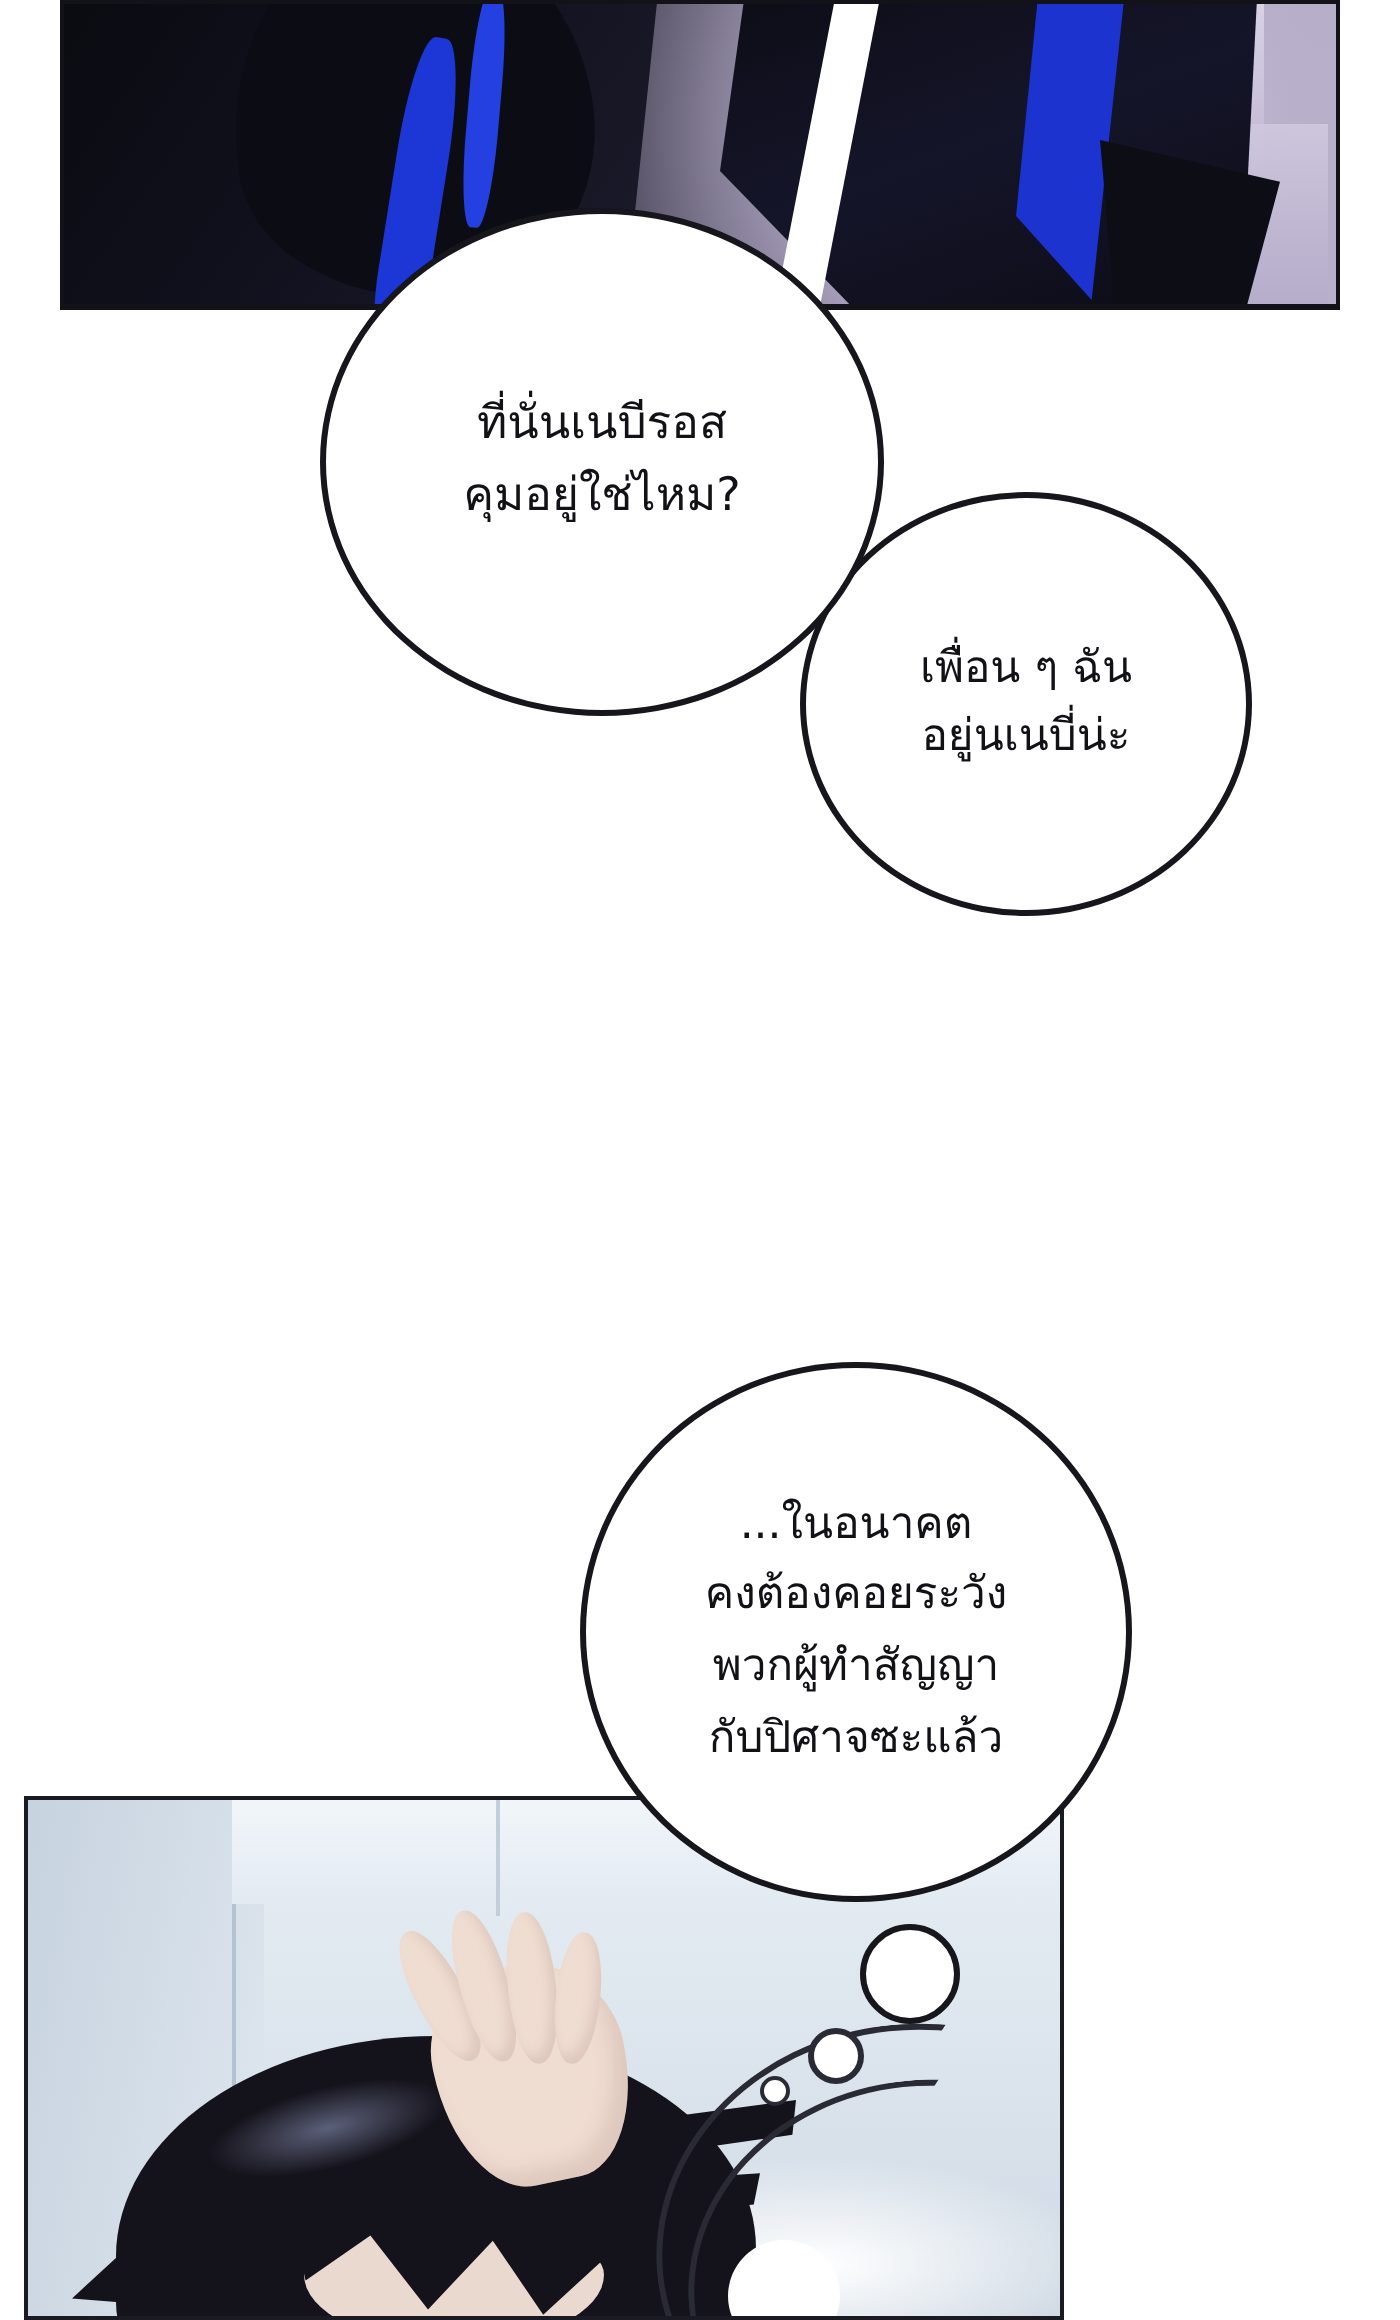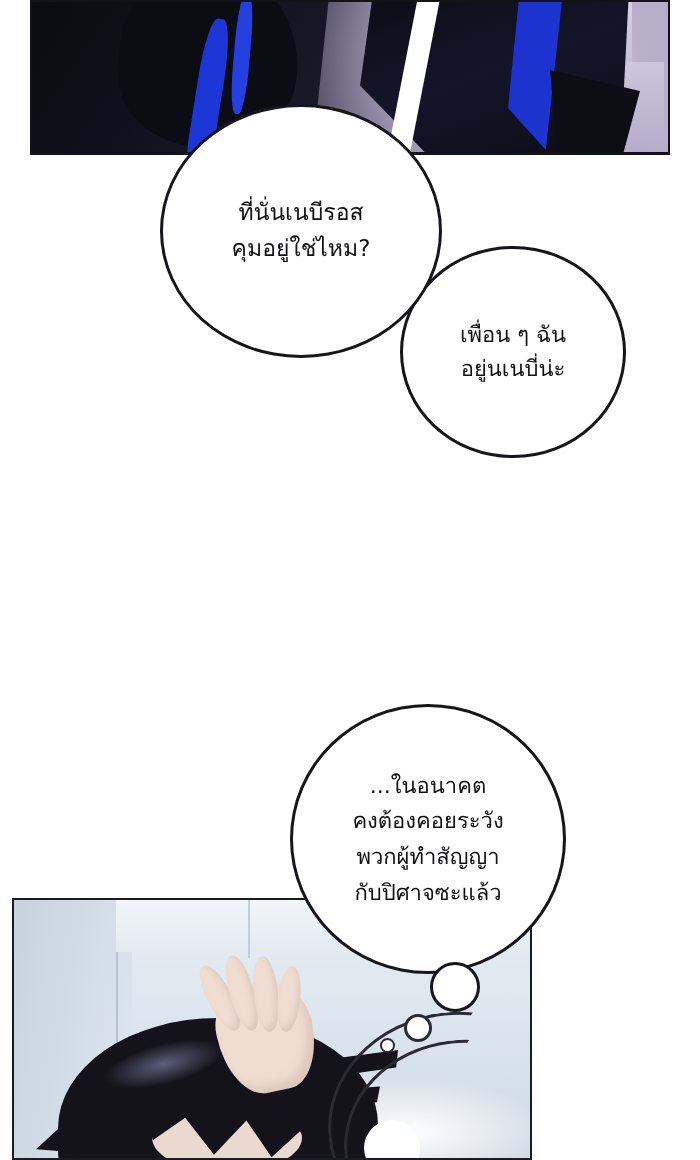--- a/index.html
+++ b/index.html
@@ -334,21 +334,21 @@
     left: 400px;
     top: 246px;
     width: 226px;
     height: 212px;
     z-index: 4;
   }
   #bubble-2 .txt { font-size: 22px; }
 
   #bubble-3 {
     left: 290px;
-    top: 704px;
+    top: 681px;
     width: 276px;
     height: 270px;
     z-index: 6;
   }
   #bubble-3 .txt { font-size: 22px; line-height: 1.62; }
 
   #bubble-3-tail {
     position: absolute;
     left: 430px;
     top: 962px;

